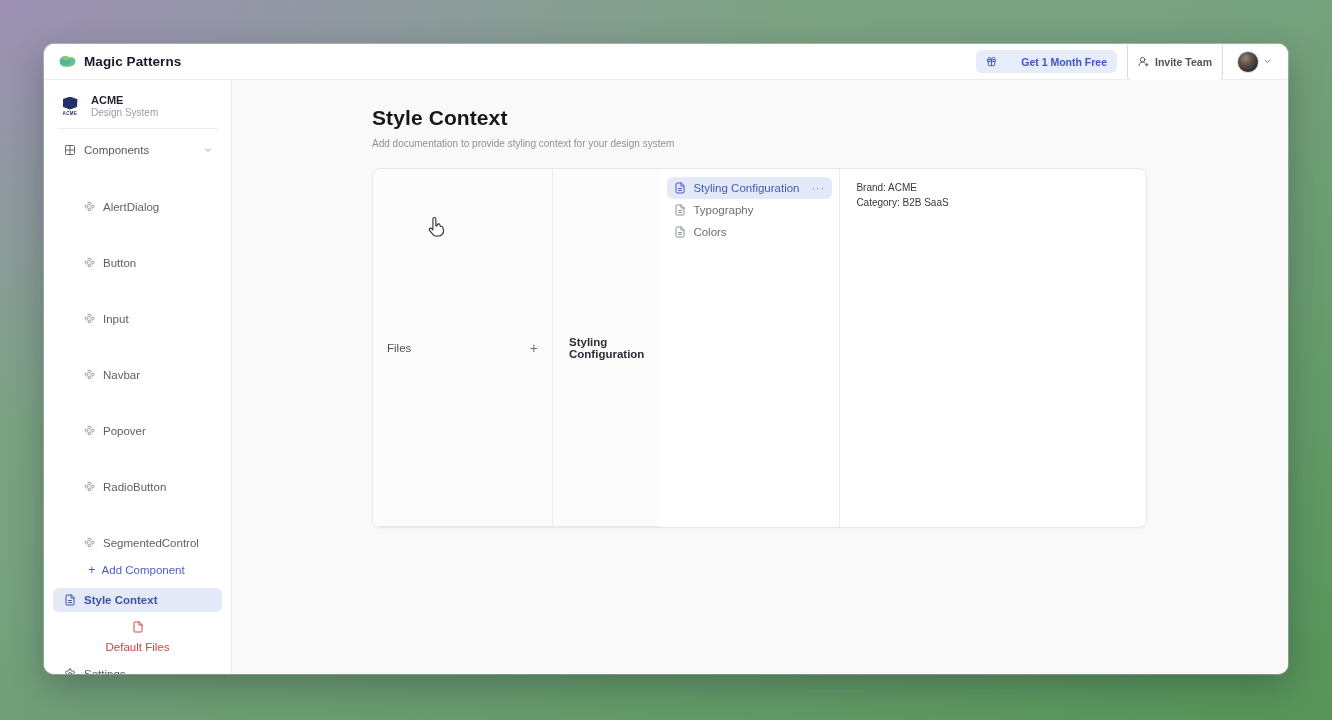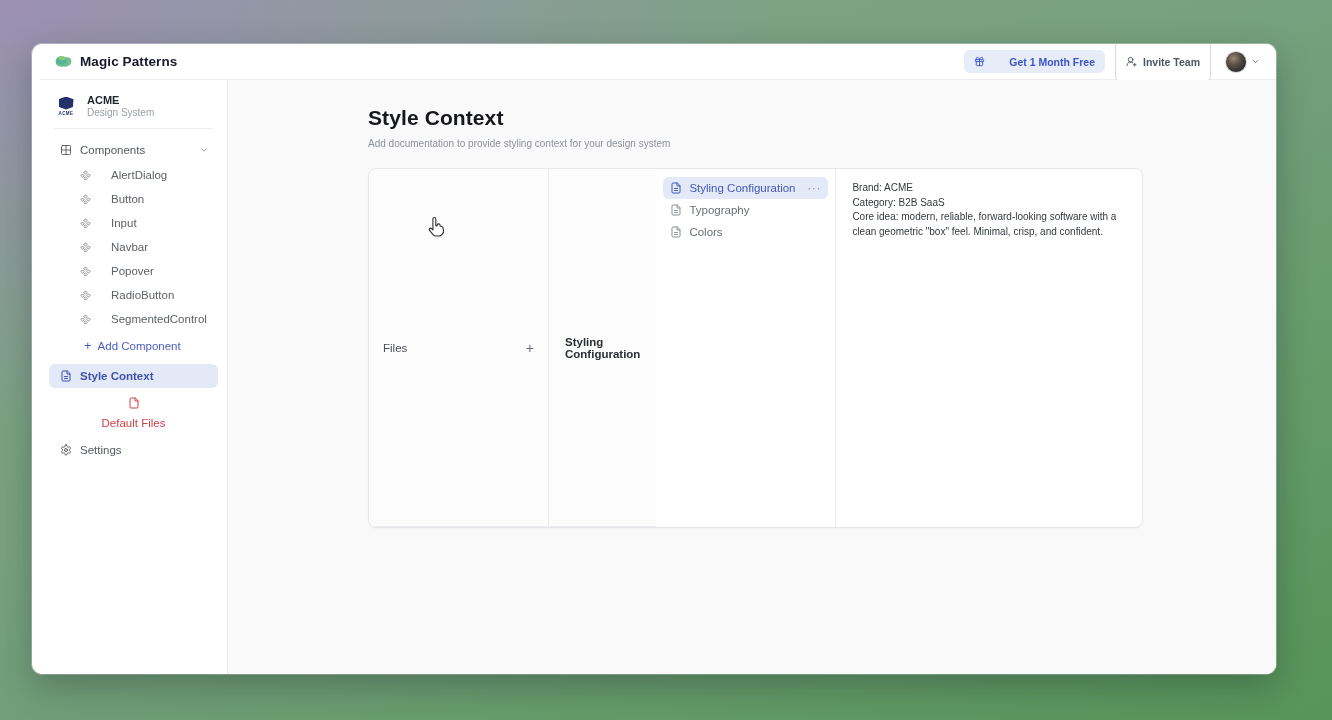--- a/index.html
+++ b/index.html
@@ -4,24 +4,24 @@
 <style>
   * { margin:0; padding:0; box-sizing:border-box; }
   html,body { width:1332px; height:720px; font-family:"Liberation Sans", sans-serif; }
   body {
     position:relative; overflow:hidden;
     background:
       radial-gradient(95% 95% at 0% 0%, rgba(157,143,181,.96) 0%, rgba(157,143,181,0) 62%),
       linear-gradient(155deg, #85a48c 0%, #76a17e 45%, #569557 100%);
   }
   .window {
-    position:absolute; left:32px; top:44px; width:1244px; height:630px;
+    position:absolute; left:44px; top:44px; width:1244px; height:630px;
     background:#fff; border-radius:10px; overflow:hidden;
     box-shadow:0 12px 34px rgba(20,25,40,.30), 0 0 0 1px rgba(255,255,255,.35);
-    display:flex; flex-direction:column;padding-left:8px;
+    display:flex; flex-direction:column;
   }
   
   .topbar {
     height:36px; flex:0 0 36px; background:#fff; border-bottom:1px solid #ececee;
     display:flex; align-items:center; justify-content:space-between; padding:0 16px 0 14px;
   }
   .brand { display:flex; align-items:center; gap:7px; }
   .brand-name { font-size:13.5px; font-weight:700; color:#17182b; letter-spacing:.1px; }
   .topbar-right { display:flex; align-items:center; gap:10px; }
   .promo-btn {
@@ -45,21 +45,21 @@
   .ws-logo { width:24px; display:flex; flex-direction:column; align-items:center; gap:1px; }
   .ws-logo-mark { width:15px; height:13px; background:#23306b; border-radius:2px;
     clip-path:polygon(50% 0, 100% 22%, 96% 80%, 50% 100%, 4% 80%, 0 22%); }
   .ws-logo-text { font-size:4.5px; font-weight:700; color:#23306b; letter-spacing:.4px; }
   .ws-meta { display:flex; flex-direction:column; }
   .ws-name { font-size:11px; font-weight:700; color:#1f232b; }
   .ws-sub { font-size:10px; color:#9aa0a8; margin-top:1px; }
   .sb-divider { height:1px; background:#ededf0; margin:0 14px 8px 14px; }
   .sb-section-head { display:flex; align-items:center; gap:8px; padding:7px 14px 7px 20px; color:#55595f; font-size:11.5px; cursor:pointer; }
   .sb-section-head .chev { margin-left:auto; margin-right:4px; }
-  .comp-item { display:flex; align-items:flex-end; gap:20px; padding:6px 14px 6px 40px; color:#5d6167; font-size:11.5px; cursor:pointer; }
+  .comp-item { display:flex; align-items:flex-start; gap:8px; padding:6px 14px 6px 40px; color:#5d6167; font-size:11.5px; cursor:pointer;margin-top:32px; }
   .add-comp { display:flex; align-items:center; gap:6px; padding:9px 14px 9px 44px; color:#4a5dc0; font-size:11.5px; font-weight:500; cursor:pointer; }
   .add-plus { font-size:13px; line-height:10px; color:#4a5dc0; }
   .nav-item { display:flex; align-items:center; gap:8px; margin:3px 9px; padding:6px 11px; border-radius:6px; font-size:11.5px; color:#55595f; cursor:pointer; }
   .nav-item.selected { background:#e4e9f8; color:#3f51a8; font-weight:600; }
   .nav-item.danger { color:#cf4444;flex-direction:column; }
   
   .main { flex:1; background:#f9f9f9; padding:26px 0 0 140px; min-width:0; }
   .page-title { font-size:21px; font-weight:700; color:#15171c; letter-spacing:.1px; }
   .page-sub { font-size:10px; color:#8d9199; margin-top:8px; }
   .card {
@@ -320,21 +320,20 @@
                     <path d="M14 2v6h6"></path>
                     <path d="M9 13h6M9 17h6"></path>
                   </svg>
               </span>
               <span>Colors</span>
             </div>
           </div>
           <div class="detail-col">
             <div class="detail-line">Brand: ACME</div>
             <div class="detail-line">Category: B2B SaaS</div>
-            <div class="detail-line">Core idea: modern, reliable, forward-looking software with a clean geometric "box" feel. Minimal, crisp, and confident.</div>
           </div>
         </div>
       </div>
     </div>
 
   </div>
 </div>
 
 <div class="cursor-hand">
   <svg width="20" height="22" viewBox="0 0 22 24">

